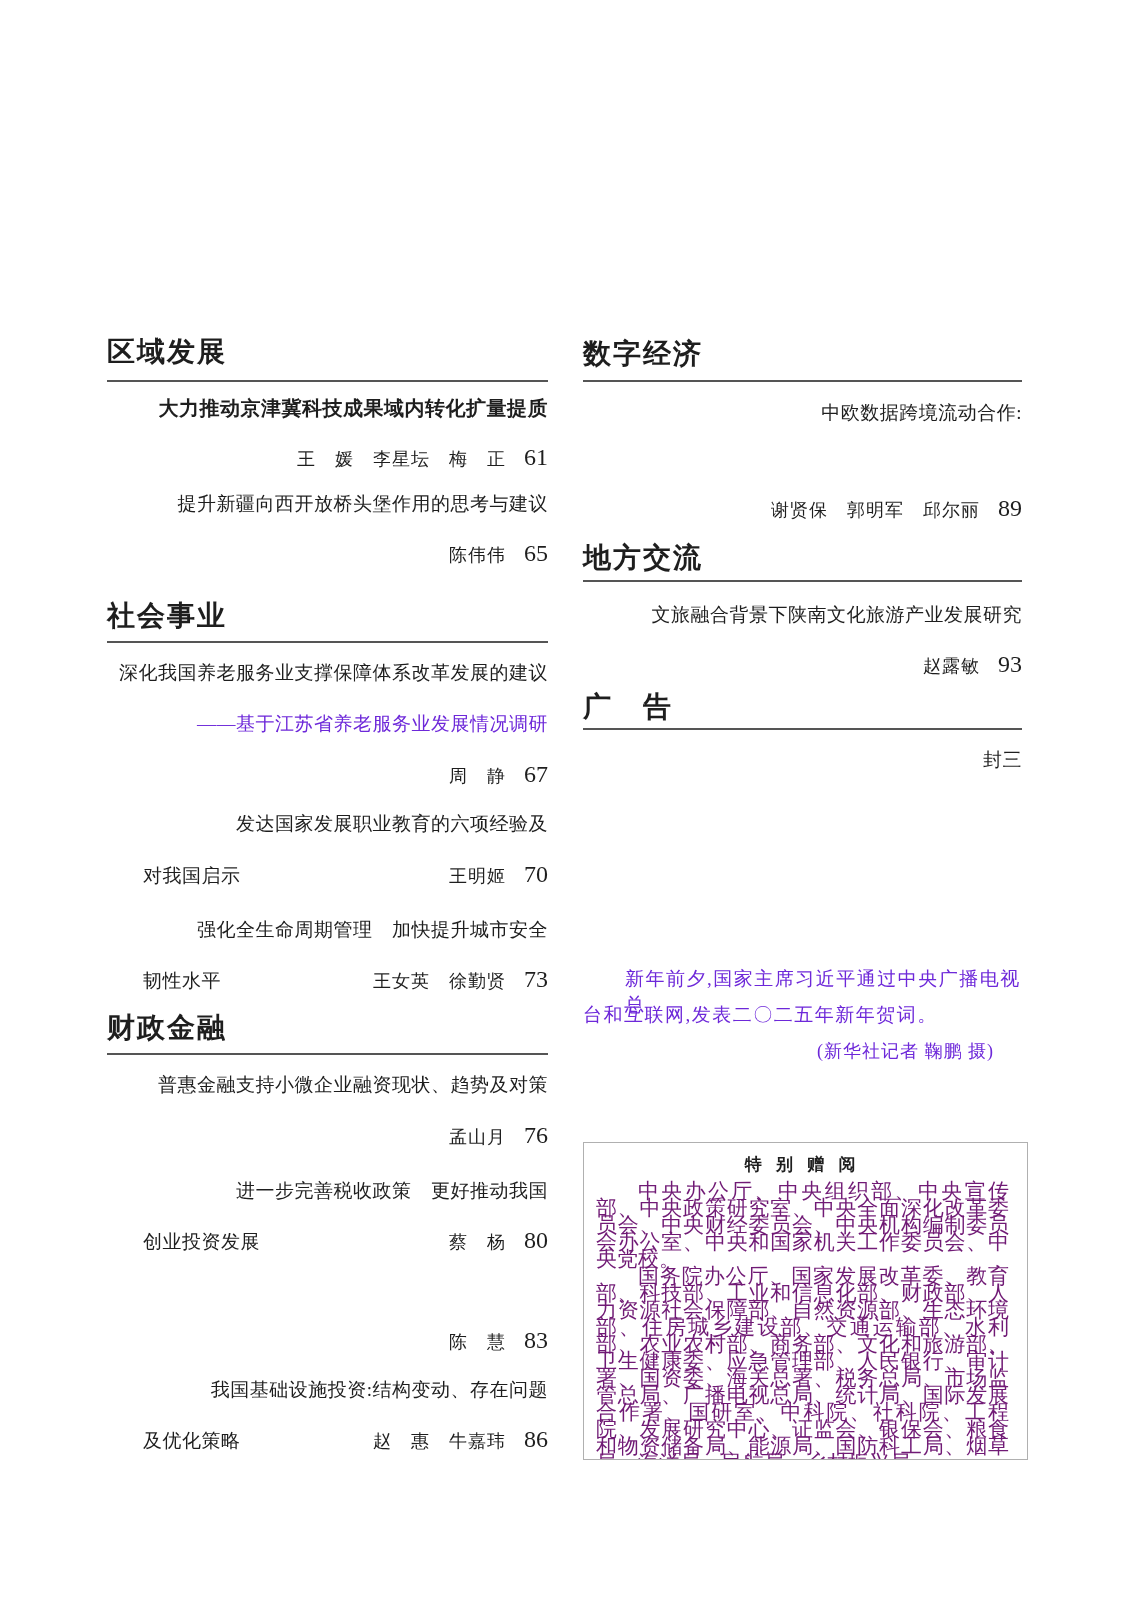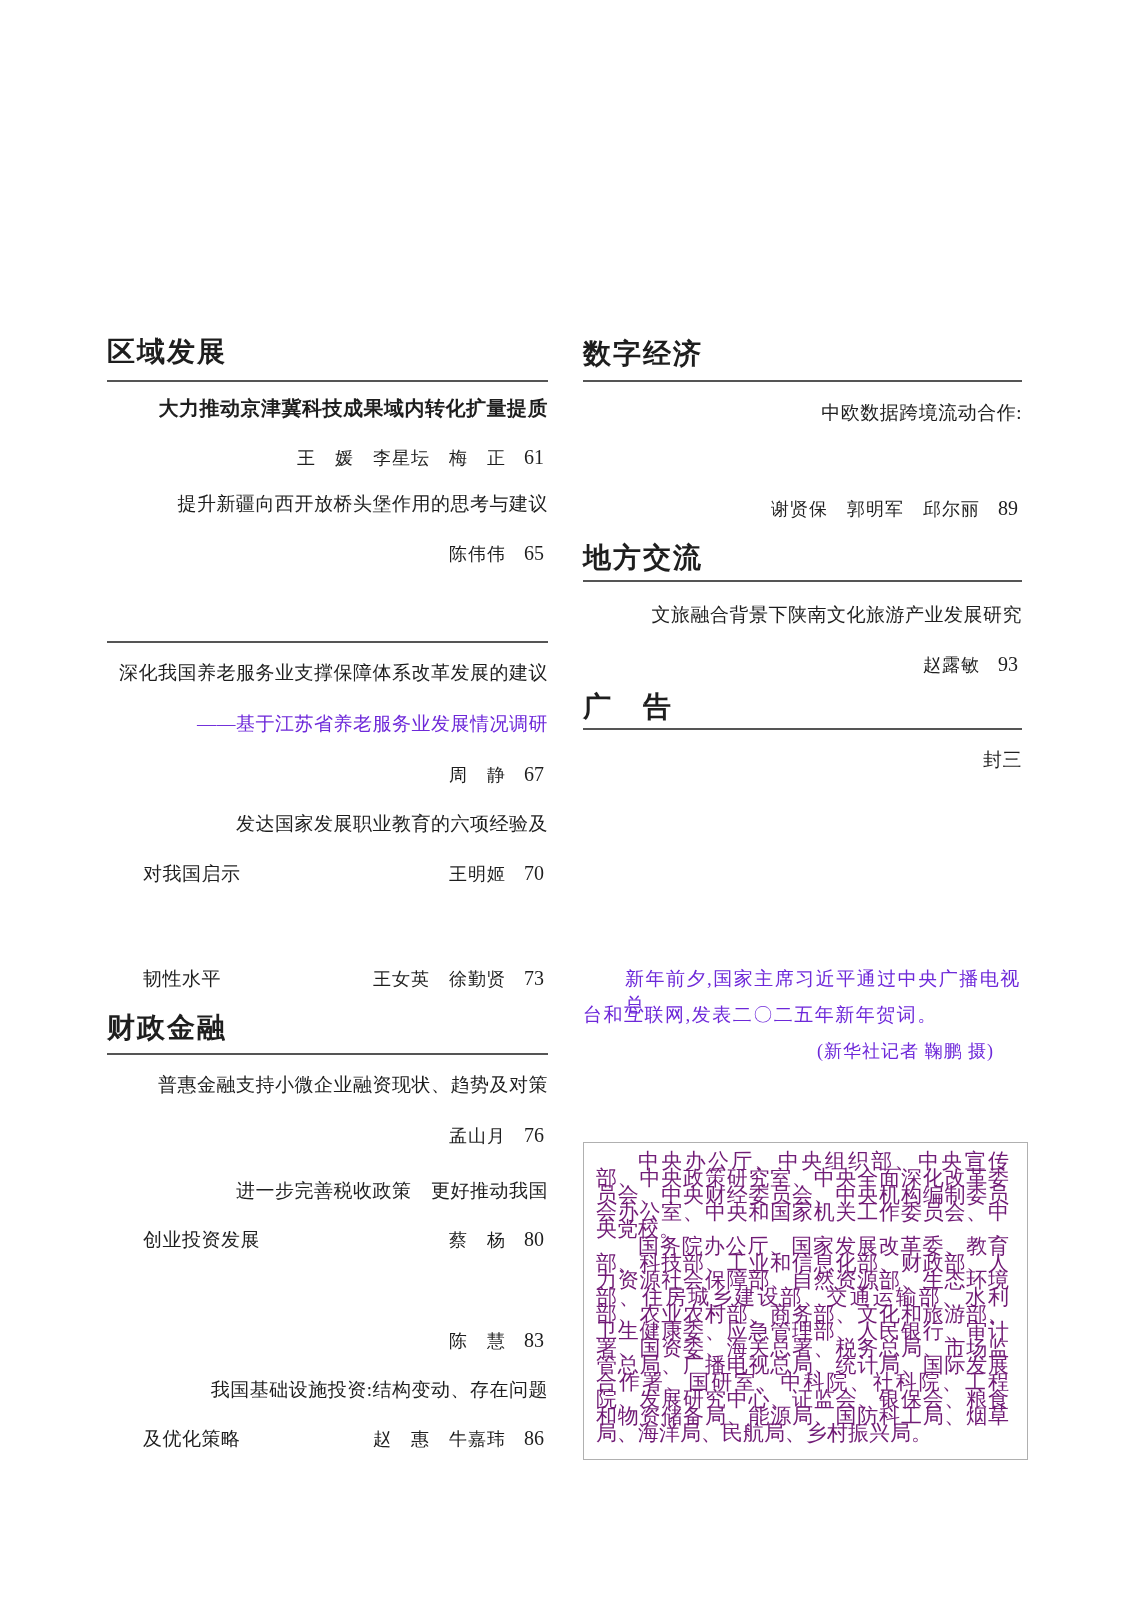--- a/index.html
+++ b/index.html
@@ -10,21 +10,21 @@
   .el{position:absolute;}
   .lcol{left:107px;width:441px;}
   .rcol{left:583px;width:439px;}
   .sec-h{font-size:28px;line-height:32px;font-weight:700;letter-spacing:2px;}
   .rule{height:0;border-top:2px solid #555;}
   .t{font-size:19px;line-height:28px;letter-spacing:0.5px;text-align:right;}
   .t.bold{font-weight:700;font-size:20px;}
   .t.ind{padding-left:40px;box-sizing:border-box;}
   .auth-line{font-size:18px;line-height:26px;text-align:right;}
   .auth{letter-spacing:1px;}
-  .pg{display:inline-block;margin-left:18px;min-width:24px;text-align:left;font-size:20px;letter-spacing:0;}
+  .pg{display:inline-block;margin-left:18px;min-width:24px;text-align:left;font-size:24px;letter-spacing:0;}
   .split{display:flex;justify-content:space-between;align-items:baseline;gap:12px;}
   .split .lead{font-size:19px;letter-spacing:0.5px;padding-left:36px;}
   .split .who{font-size:18px;white-space:nowrap;}
   .kai{color:#6d28d9;}
   .cover-h{font-size:19px;line-height:26px;letter-spacing:1px;}
   .cover-t{font-size:19px;line-height:26px;letter-spacing:1.5px;}
   .cover-t.ind{padding-left:42px;box-sizing:border-box;}
   .cover-credit{font-size:18px;line-height:26px;text-align:right;padding-right:28px;box-sizing:border-box;letter-spacing:1px;}
   .box{
     box-sizing:border-box;border:1.5px solid #b0b0b0;background:#fff;
@@ -40,32 +40,34 @@
 
   <div class="el lcol sec-h" style="top:336px">区域发展</div>
   <div class="el lcol rule" style="top:380px"></div>
 
   <div class="el lcol t bold" style="top:394px">大力推动京津冀科技成果域内转化扩量提质</div>
   <div class="el lcol auth-line" style="top:444px"><span class="auth">王　媛　李星坛　梅　正</span><span class="pg">61</span></div>
 
   <div class="el lcol t" style="top:490px">提升新疆向西开放桥头堡作用的思考与建议</div>
   <div class="el lcol auth-line" style="top:540px"><span class="auth">陈伟伟</span><span class="pg">65</span></div>
 
+  <div class="el lcol sec-h" style="top:600px">社会事业</div>
   <div class="el lcol rule" style="top:641px"></div>
 
   <div class="el lcol t" style="top:659px">深化我国养老服务业支撑保障体系改革发展的建议</div>
   <div class="el lcol t ind kai" style="top:710px">——基于江苏省养老服务业发展情况调研</div>
   <div class="el lcol auth-line" style="top:761px"><span class="auth">周　静</span><span class="pg">67</span></div>
 
   <div class="el lcol t" style="top:810px">发达国家发展职业教育的六项经验及</div>
   <div class="el lcol split" style="top:861px">
       <span class="lead">对我国启示</span>
       <span class="who"><span class="auth">王明姬</span><span class="pg">70</span></span>
     </div>
 
+  <div class="el lcol t" style="top:916px">强化全生命周期管理　加快提升城市安全</div>
   <div class="el lcol split" style="top:966px">
       <span class="lead">韧性水平</span>
       <span class="who"><span class="auth">王女英　徐勤贤</span><span class="pg">73</span></span>
     </div>
 
   <div class="el lcol sec-h" style="top:1012px">财政金融</div>
   <div class="el lcol rule" style="top:1053px"></div>
 
   <div class="el lcol t" style="top:1071px">普惠金融支持小微企业融资现状、趋势及对策</div>
   <div class="el lcol auth-line" style="top:1122px"><span class="auth">孟山月</span><span class="pg">76</span></div>
@@ -98,18 +100,19 @@
 
   <div class="el rcol sec-h" style="top:691px">广　告</div>
   <div class="el rcol rule" style="top:728px"></div>
   <div class="el rcol t" style="top:746px">封三</div>
 
   <div class="el rcol cover-t ind kai" style="top:966px">新年前夕,国家主席习近平通过中央广播电视总</div>
   <div class="el rcol cover-t kai" style="top:1002px">台和互联网,发表二〇二五年新年贺词。</div>
   <div class="el rcol cover-credit kai" style="top:1038px">(新华社记者 鞠鹏 摄)</div>
 
   <div class="el box" style="left:583px;top:1142px;width:445px;height:318px">
+    <div class="box-title">特 别 赠 阅</div>
     <p>中央办公厅、中央组织部、中央宣传部、中央政策研究室、中央全面深化改革委员会、中央财经委员会、中央机构编制委员会办公室、中央和国家机关工作委员会、中央党校。</p>
     <p>国务院办公厅、国家发展改革委、教育部、科技部、工业和信息化部、财政部、人力资源社会保障部、自然资源部、生态环境部、住房城乡建设部、交通运输部、水利部、农业农村部、商务部、文化和旅游部、卫生健康委、应急管理部、人民银行、审计署、国资委、海关总署、税务总局、市场监管总局、广播电视总局、统计局、国际发展合作署、国研室、中科院、社科院、工程院、发展研究中心、证监会、银保会、粮食和物资储备局、能源局、国防科工局、烟草局、海洋局、民航局、乡村振兴局。</p>
 
   </div>
 
 </div>
 
 </body></html>

